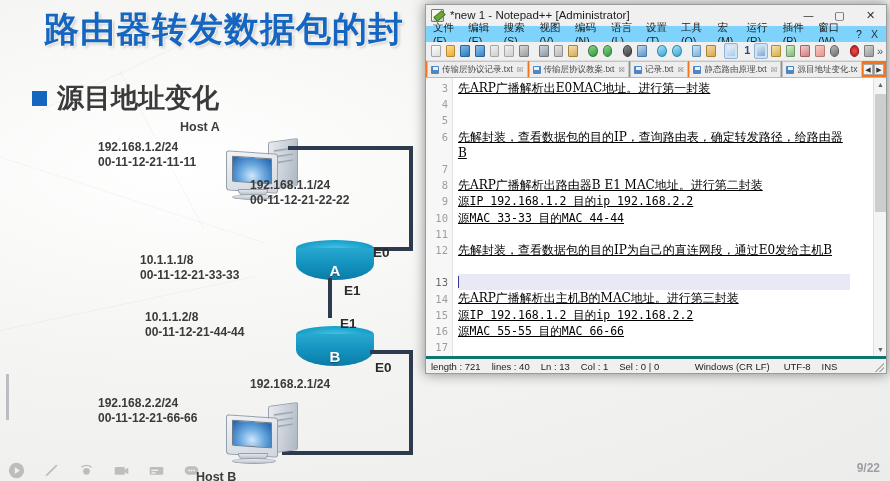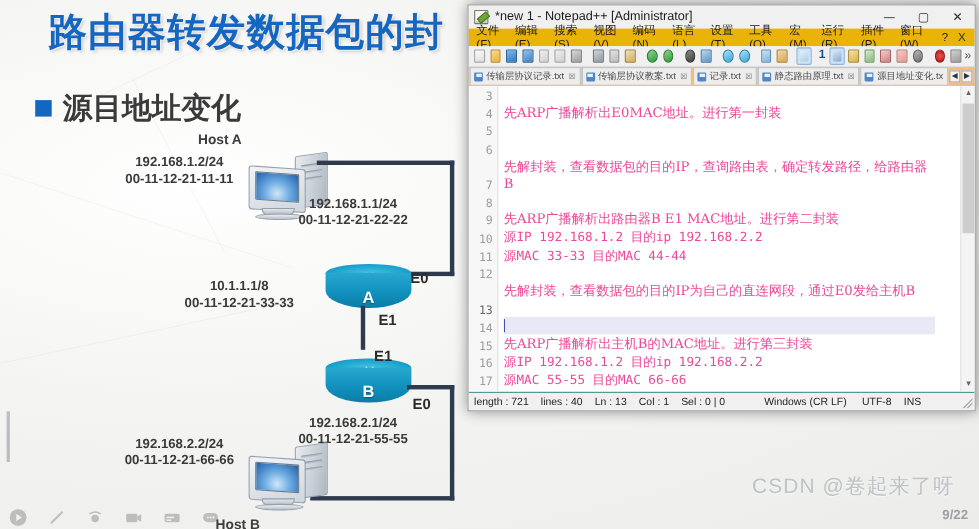--- a/index.html
+++ b/index.html
@@ -36,21 +36,21 @@
     display: flex; align-items: center; gap: 10px; white-space: nowrap;
   }
   .bullet-sq { width: 15px; height: 15px; background: #1566c0; display:inline-block; }
 
   .hostlabel {
     position:absolute; font-size:12.5px; font-weight:700; color:#3d3d3d;
     white-space:nowrap;
   }
   .addr {
     position:absolute; font-size:12px; font-weight:700; color:#3a3a3a;
-    white-space:nowrap; text-align:center; line-height:15px;
+    white-space:nowrap; text-align:left; line-height:15px;
   }
   .iface {
     position:absolute; font-size:13.5px; font-weight:700; color:#2b2b2b;
     white-space:nowrap;
   }
 
   
   .link { position:absolute; background:#2e3b4e; }
 
   
@@ -155,37 +155,37 @@
   .title-text { font-size:11.5px; color:#1c1c1c; white-space:nowrap; }
   .wctrls { margin-left:auto; display:flex; height:21px; }
   .wbtn {
     width:31px; height:21px; display:flex; align-items:center; justify-content:center;
     font-size:11px; color:#303030; font-family:"DejaVu Sans", sans-serif;
   }
 
   .menubar {
     height:16px; flex:0 0 16px; display:flex; align-items:center;
     padding-left:7px; gap:9px; font-size:10.5px; color:#1a1a1a;
-    background:#eab308;
+    background:#7dd3fc;
   }
   .menubar .mclose { margin-left:auto; margin-right:8px; font-size:10.5px; color:#303030; }
 
   .toolbar {
     height:19px; flex:0 0 19px; display:flex; align-items:center;
     padding-left:3px; gap:1px; background:#f0f0f0;
     border-bottom:1px solid #dedede;
   }
   .tb { width:16px; height:16px; border-radius:2px; position:relative; }
   .tb .g { position:absolute; inset:2px; border-radius:1px; }
   .tbsep { width:5px; }
   .tbmore { margin-left:auto; margin-right:3px; font-size:11px; color:#555; }
 
   .tabbar {
     height:17px; flex:0 0 17px; display:flex; align-items:stretch;
-    background:#fdba74; border-bottom:1px solid #b9b9b9; padding-left:1px;
+    background:#f97316; border-bottom:1px solid #b9b9b9; padding-left:1px;
   }
   .tab {
     display:flex; align-items:center; gap:3px; padding:0 4px 0 3px;
     font-size:8.5px; color:#4a4a4a; background:#ededed;
     border:1px solid #c4c4c4; border-bottom:none; margin-right:1px;
     white-space:nowrap; max-width:108px; overflow:hidden;
   }
   .tab .tabicon {
     width:8px; height:8px; background:#4f86c6; border-radius:1px; flex:0 0 8px;
     position:relative;
@@ -204,23 +204,23 @@
     flex:1 1 auto; display:flex; background:#ffffff; position:relative; overflow:hidden;
   }
   .gutter {
     flex:0 0 27px; background:#f7f7f7; border-right:1px solid #e2e2e2;
     padding-top:2px; text-align:right; padding-right:4px;
     font-family:"DejaVu Sans Mono","Liberation Mono",monospace;
     font-size:10.5px; color:#9d9d9d; line-height:16.2px; user-select:none;
   }
   .gutter .gl.cur { color:#6a6a6a; }
   .codearea {
-    flex:1 1 auto; padding-top:16px; padding-left:5px; position:relative; overflow:hidden;
+    flex:1 1 auto; padding-top:2px; padding-left:5px; position:relative; overflow:hidden;
     font-family:"DejaVu Serif","Liberation Serif",serif;
-    font-size:12px; color:#ec4899; line-height:16.2px;
+    font-size:12px; color:#000000; line-height:16.2px;text-decoration:underline;
   }
   .cline { height:16.2px; white-space:nowrap; overflow:hidden; }
   .cline.wrap2 { height:32.4px; white-space:normal; }
   .cline.hl { background:#e8e8f6; }
   .caret { display:inline-block; width:1px; height:12px; background:#3b3b9c; vertical-align:-2px; }
   .mono { font-family:"DejaVu Sans Mono","Liberation Mono",monospace; font-size:11.5px; }
 
   .vscroll {
     position:absolute; right:0; top:0; width:13px; bottom:0;
     background:#f4f4f4; border-left:1px solid #e0e0e0;
@@ -231,21 +231,21 @@
   }
   .vscroll .arrw.up { top:0; }
   .vscroll .arrw.dn { bottom:0; }
   .vscroll .thumb {
     position:absolute; left:1px; width:11px; top:16px; height:118px;
     background:#cdcdcd; border-radius:1px;
   }
 
   .statusbar {
     height:17px; flex:0 0 17px; display:flex; align-items:center;
-    background:#f0f0f0; border-top:1px solid #0f766e;
+    background:#f0f0f0; border-top:3px solid #0f766e;
     font-size:9.5px; color:#222; padding-left:5px;
   }
   .sbcell { padding-right:11px; white-space:nowrap; }
   .sbcell.push { margin-left:auto; padding-right:14px;text-align:right; }
   .sbgrip {
     width:11px; height:11px; margin-left:auto; margin-right:2px;
     background:
       linear-gradient(135deg, transparent 58%, #b0b0b0 58%, #b0b0b0 66%, transparent 66%),
       linear-gradient(135deg, transparent 76%, #b0b0b0 76%, #b0b0b0 84%, transparent 84%);
   }
@@ -304,33 +304,36 @@
       <div class="top"></div>
       <div class="arrows">⟶⟵</div>
       <div class="body"></div>
       <div class="rname">A</div>
     </div>
     <div class="iface" style="left:373px;top:245px;">E0</div>
     <div class="iface" style="left:344px;top:283px;">E1</div>
 
     <div class="link" style="left:328px;top:278px;width:4px;height:40px;"></div>
 
+    <div class="addr" style="left:145px;top:310px;width:150px;">
+      <div>10.1.1.2/8</div>
+      <div>00-11-12-21-44-44</div>
+    </div>
 
     <div class="router" style="left:296px;top:326px;">
       <div class="top"></div>
       <div class="arrows">⟶⟵</div>
       <div class="body"></div>
       <div class="rname">B</div>
     </div>
     <div class="iface" style="left:340px;top:316px;">E1</div>
     <div class="iface" style="left:375px;top:360px;">E0</div>
 
     <div class="addr" style="left:250px;top:377px;width:142px;">
       <div>192.168.2.1/24</div>
-      <div>00-11-12-21-55-55</div>
     </div>
 
     <div class="link" style="left:370px;top:350px;width:43px;height:4px;"></div>
     <div class="link" style="left:409px;top:350px;width:4px;height:105px;"></div>
     <div class="link" style="left:282px;top:451px;width:131px;height:4px;"></div>
 
     <div class="addr" style="left:98px;top:396px;width:130px;">
       <div>192.168.2.2/24</div>
       <div>00-11-12-21-66-66</div>
     </div>
@@ -384,21 +387,20 @@
       <span class="ti">
         <svg viewBox="0 0 20 20" width="17" height="17">
             <rect x="2" y="5" width="16" height="10" rx="5" fill="currentColor"></rect>
             <circle cx="7" cy="10" r="1.1" fill="#f2f2f0"></circle>
             <circle cx="10" cy="10" r="1.1" fill="#f2f2f0"></circle>
             <circle cx="13" cy="10" r="1.1" fill="#f2f2f0"></circle>
           </svg>
       </span>
     </div>
 
-    <div id="watermark">CSDN @卷起来了呀</div>
     <div id="pagenum">9/22</div>
   </div>
 
   <div id="npp">
 
     <div class="titlebar">
       <span class="app-icon"></span>
       <span class="title-text">*new 1 - Notepad++ [Administrator]</span>
       <span class="wctrls">
         <span class="wbtn">—</span>

